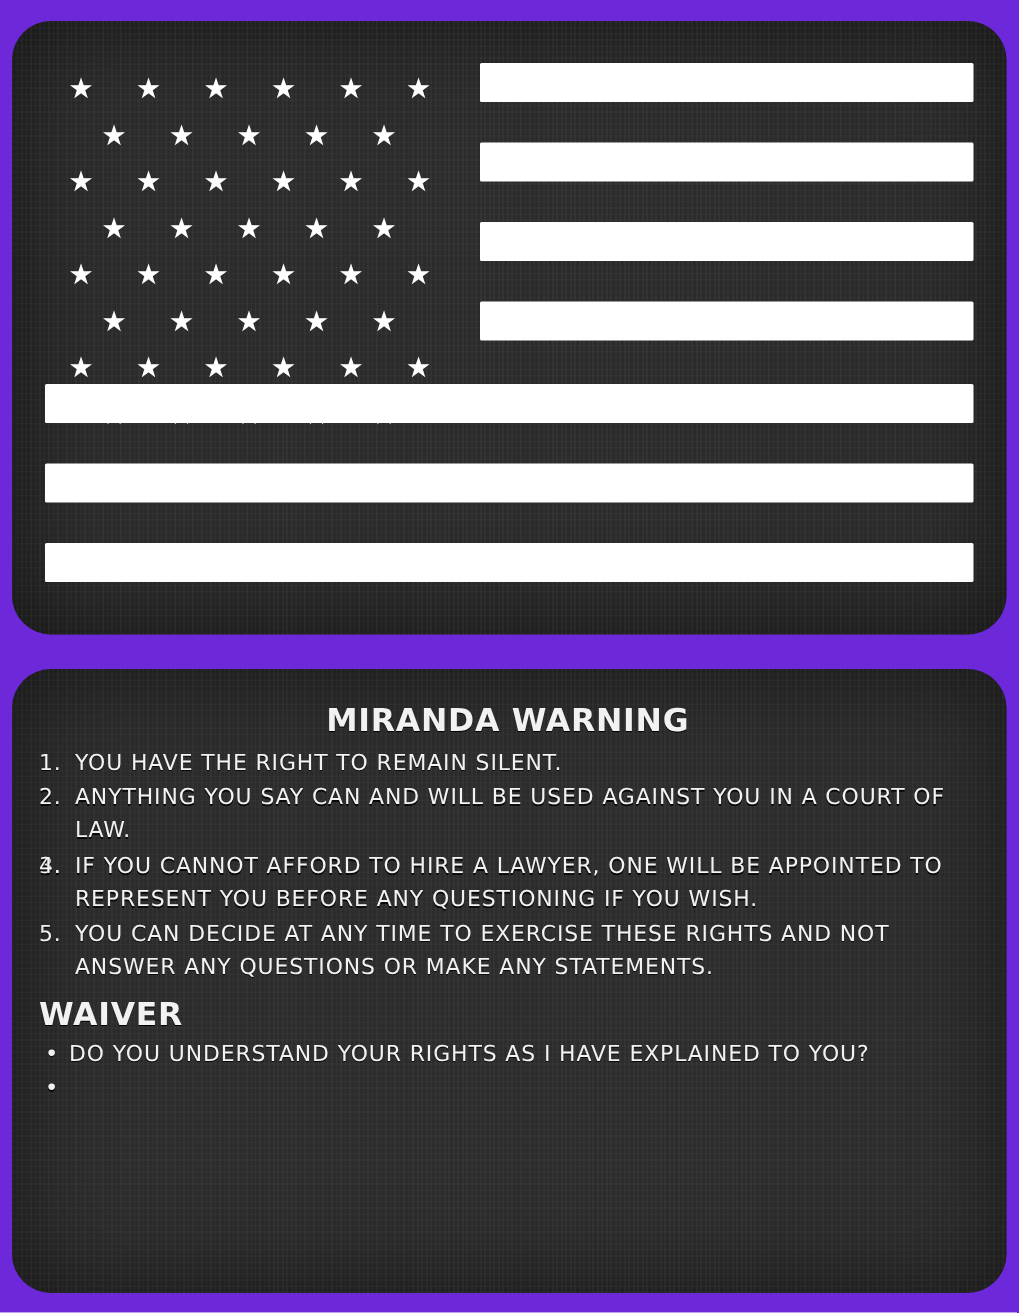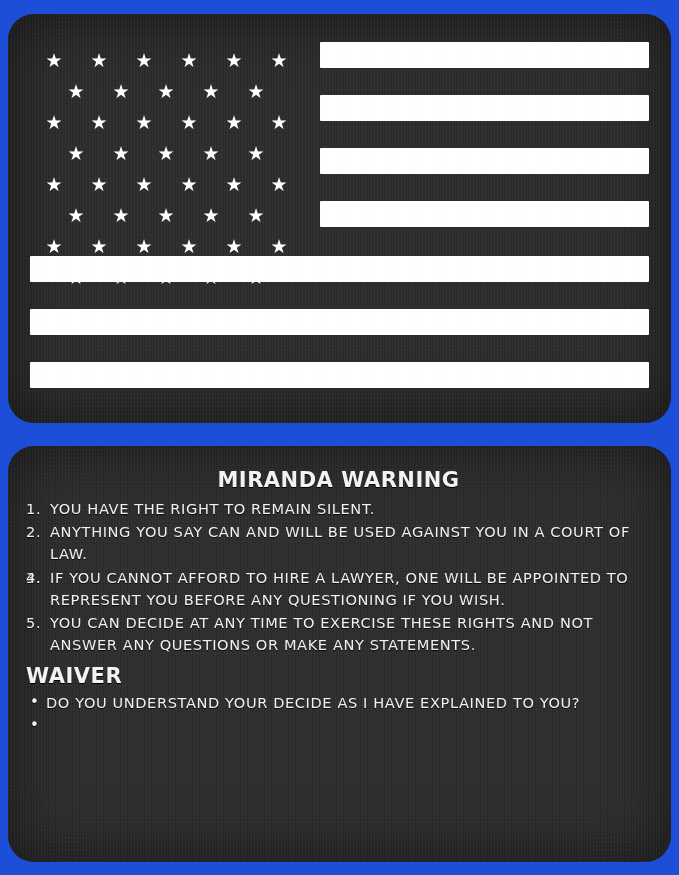--- a/index.html
+++ b/index.html
@@ -10,21 +10,21 @@
   body {
     width: 679px;
     height: 875px;
     font-family: "DejaVu Sans", sans-serif;
     overflow: hidden;
   }
   .scene {
     position: relative;
     width: 679px;
     height: 875px;
-    background: #1d4ed8;
+    background: #6d28d9;
   }
 
   
   .flag-card {
     position: absolute;
     left: 8px;
     top: 14px;
     width: 663px;
     height: 409px;
     background: #2b2b2b;
@@ -254,21 +254,21 @@
           <span class="num">5.</span>
           <span>YOU CAN DECIDE AT ANY TIME TO EXERCISE THESE RIGHTS AND NOT ANSWER ANY QUESTIONS OR MAKE ANY STATEMENTS.</span>
         </li>
       </ol>
 
       <div class="waiver-title">WAIVER</div>
 
       <ul class="waiver">
         <li>
           <span class="dot">•</span>
-          <span>DO YOU UNDERSTAND YOUR DECIDE AS I HAVE EXPLAINED TO YOU?</span>
+          <span>DO YOU UNDERSTAND YOUR RIGHTS AS I HAVE EXPLAINED TO YOU?</span>
         </li>
         <li>
           <span class="dot">•</span>
         </li>
       </ul>
     </div>
   </div>
 
 </div>
 

